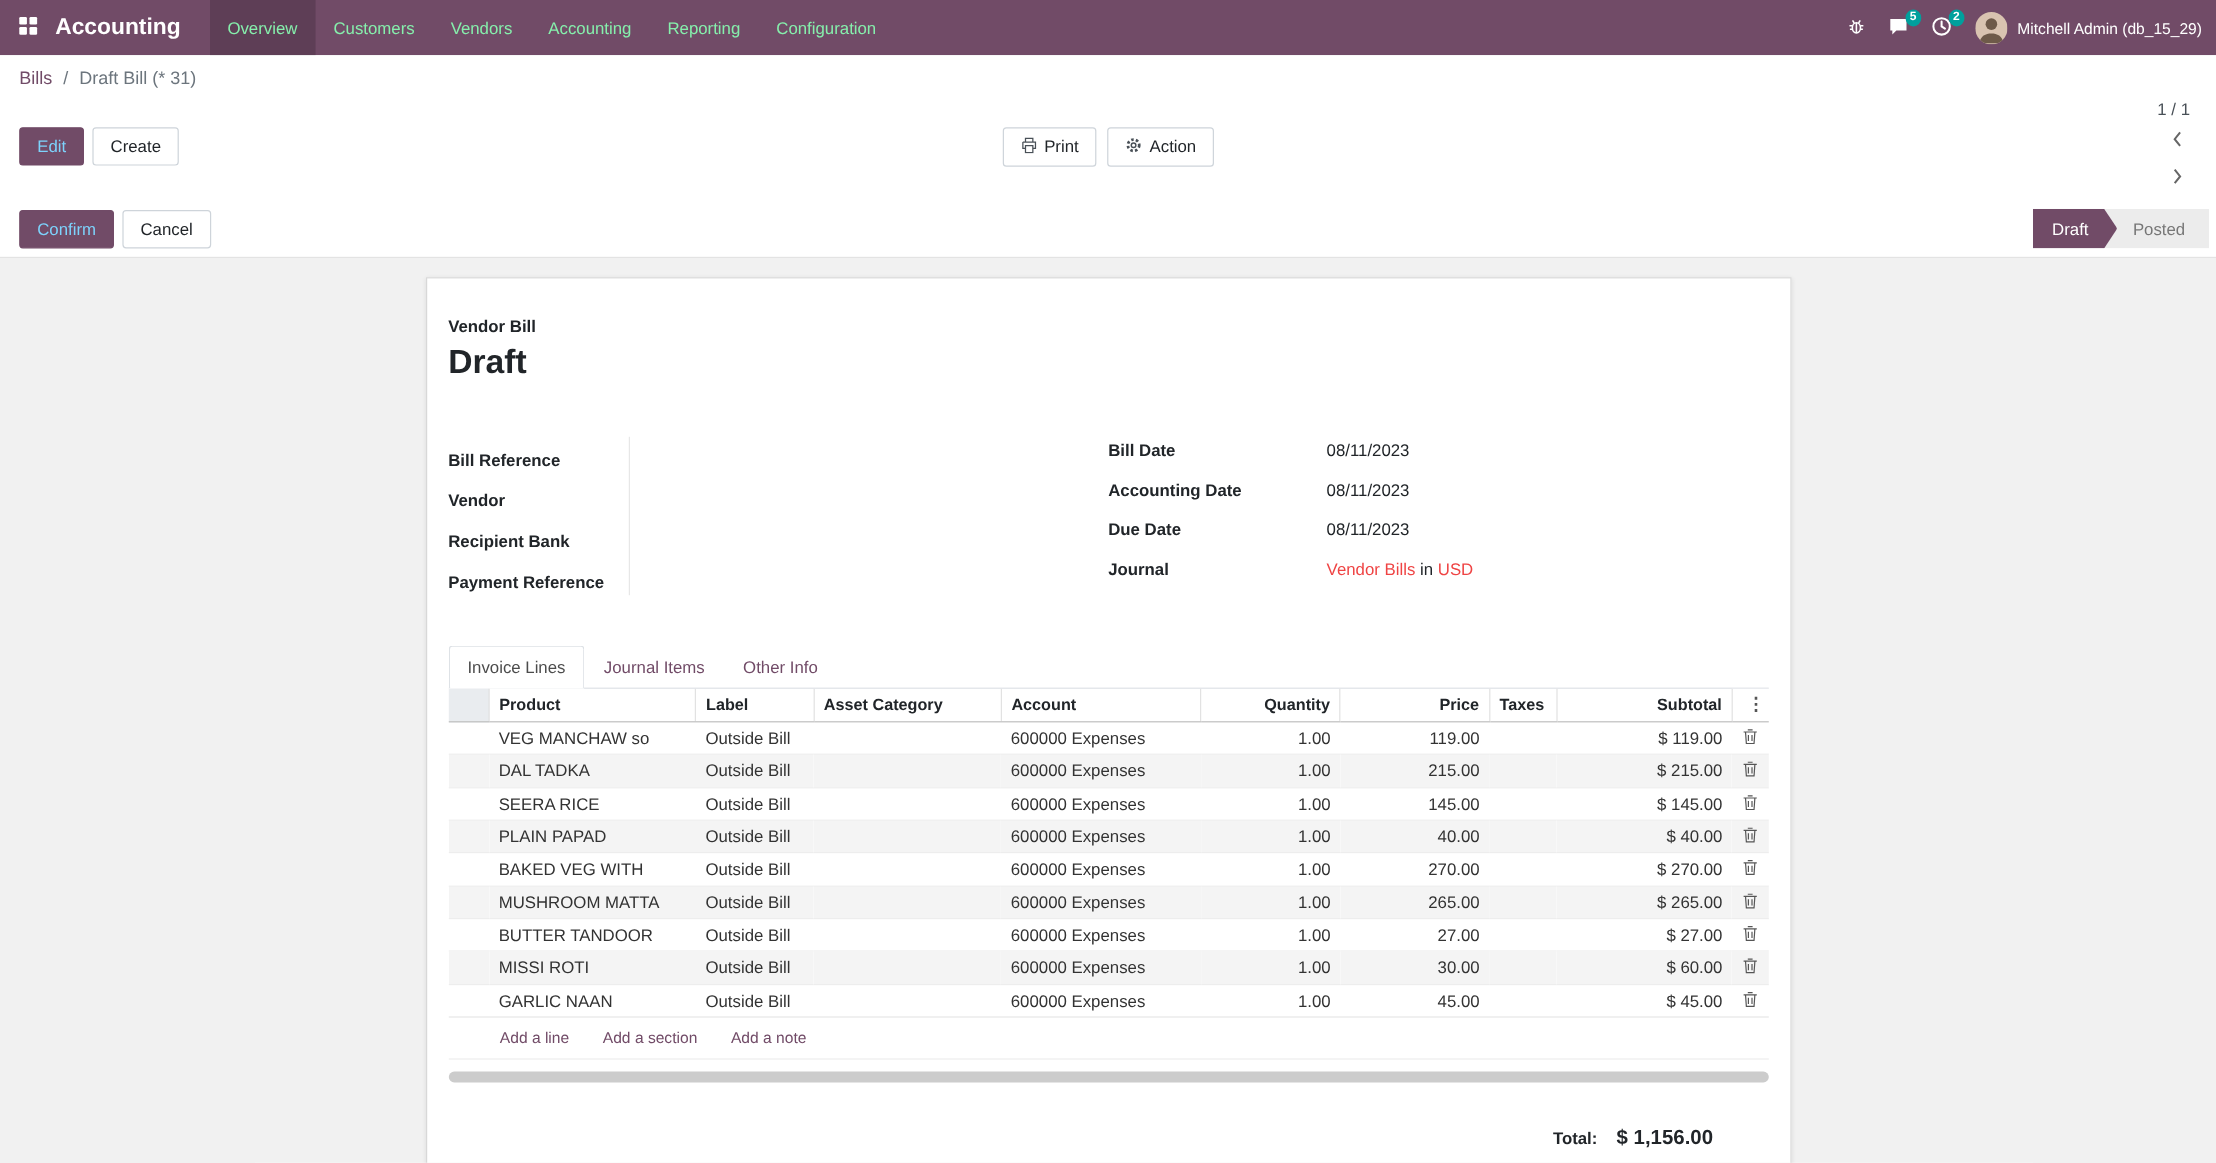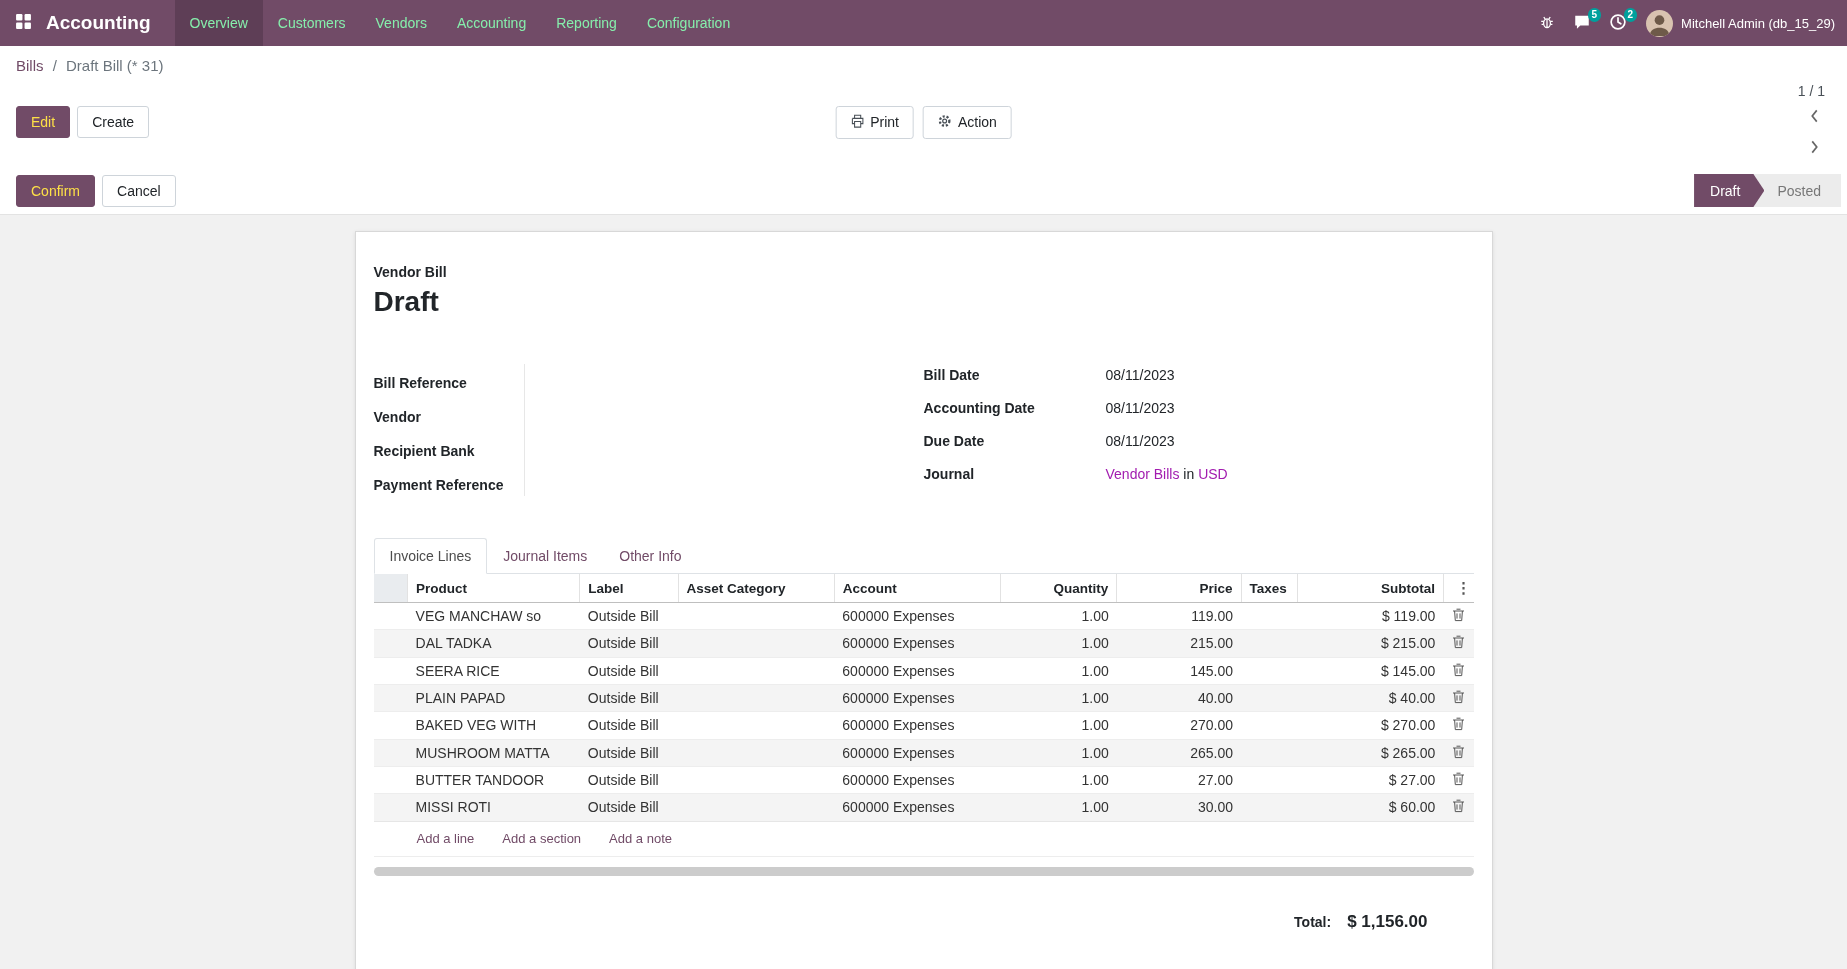--- a/index.html
+++ b/index.html
@@ -68,21 +68,21 @@
   .cp-center { position: absolute; left: 50%; transform: translateX(-50%); display: flex; gap: 9px; }
   .cp-right { margin-left: auto; display: flex; align-items: center; gap: 6px; color: #495057; flex-direction: column; }
   .pager-text { font-size: 14px; margin-right: 6px; }
   .pager-btn { background: transparent; border: none; padding: 4px 5px; display: flex; align-items: center; }
 
   .btn {
     font-size: 14px; padding: 7px 14px; border-radius: 3px;
     border: 1px solid #ced4da; background: #fff; color: #212529;
     display: inline-flex; align-items: center; gap: 6px;
   }
-  .btn.primary { background: #714B67; border-color: #714B67; color: #fde047; }
+  .btn.primary { background: #714B67; border-color: #714B67; color: #7dd3fc; }
 
   .cp-row3 {
     display: flex; align-items: center; justify-content: space-between;
     padding: 6px 0 7px 16px; border-bottom: 1px solid #e3e3e3;
   }
   .cp-row3 .left-btns { display: flex; gap: 7px; }
 
   .statusbar { display: flex; height: 33px; margin-right: 6px; }
   .status-pill {
     display: flex; align-items: center;
@@ -118,21 +118,21 @@
   .group.left::after {
     content: ""; position: absolute; left: 150px; top: 2px; bottom: 2px;
     width: 1px; background: #e7e7e7;
   }
   .field-row { display: flex; align-items: baseline; min-height: 33px; padding: 5px 0; }
   .field-label { font-weight: bold; font-size: 14px; flex-shrink: 0; }
   .group.left .field-label { width: 150px; }
   .group.right .field-label { width: 182px; }
   .field-value { font-size: 14px; color: #212529; flex: 1; }
   .group.left .field-value { padding-left: 12px; min-height: 21px; }
-  .link { color: #a21caf; }
+  .link { color: #ef4444; }
 
   
   .tabs { display: flex; margin-top: 40px; border-bottom: 1px solid #dee2e6; }
   .tab {
     padding: 9px 15px; font-size: 14px; cursor: pointer;
     color: #714B67; border: 1px solid transparent; margin-bottom: -1px;
   }
   .tab.active {
     color: #4c4c4c; background: #fff;
     border-color: #dee2e6 #dee2e6 #fff;
@@ -556,20 +556,38 @@
               <td class="num">$ 60.00</td>
               <td class="trash-cell">
                 <button class="icon-btn">
                   <svg width="13" height="14" viewBox="0 0 13 14">
                     <path d="M1 3h11M4.5 1.2h4M2.6 3l.7 9.6h6.4L10.4 3M5 5.4v5.2M8 5.4v5.2" stroke="#555" stroke-width="1" fill="none"></path>
                   </svg>
                 </button>
               </td>
             </tr>
 
+            <tr>
+              <td></td>
+              <td>GARLIC NAAN</td>
+              <td>Outside Bill</td>
+              <td></td>
+              <td>600000 Expenses</td>
+              <td class="num">1.00</td>
+              <td class="num">45.00</td>
+              <td></td>
+              <td class="num">$ 45.00</td>
+              <td class="trash-cell">
+                <button class="icon-btn">
+                  <svg width="13" height="14" viewBox="0 0 13 14">
+                    <path d="M1 3h11M4.5 1.2h4M2.6 3l.7 9.6h6.4L10.4 3M5 5.4v5.2M8 5.4v5.2" stroke="#555" stroke-width="1" fill="none"></path>
+                  </svg>
+                </button>
+              </td>
+            </tr>
           </tbody>
       </table>
 
       <div class="footer-links">
         <a>Add a line</a>
         <a>Add a section</a>
         <a>Add a note</a>
       </div>
 
       <div class="hscrollbar"></div>

